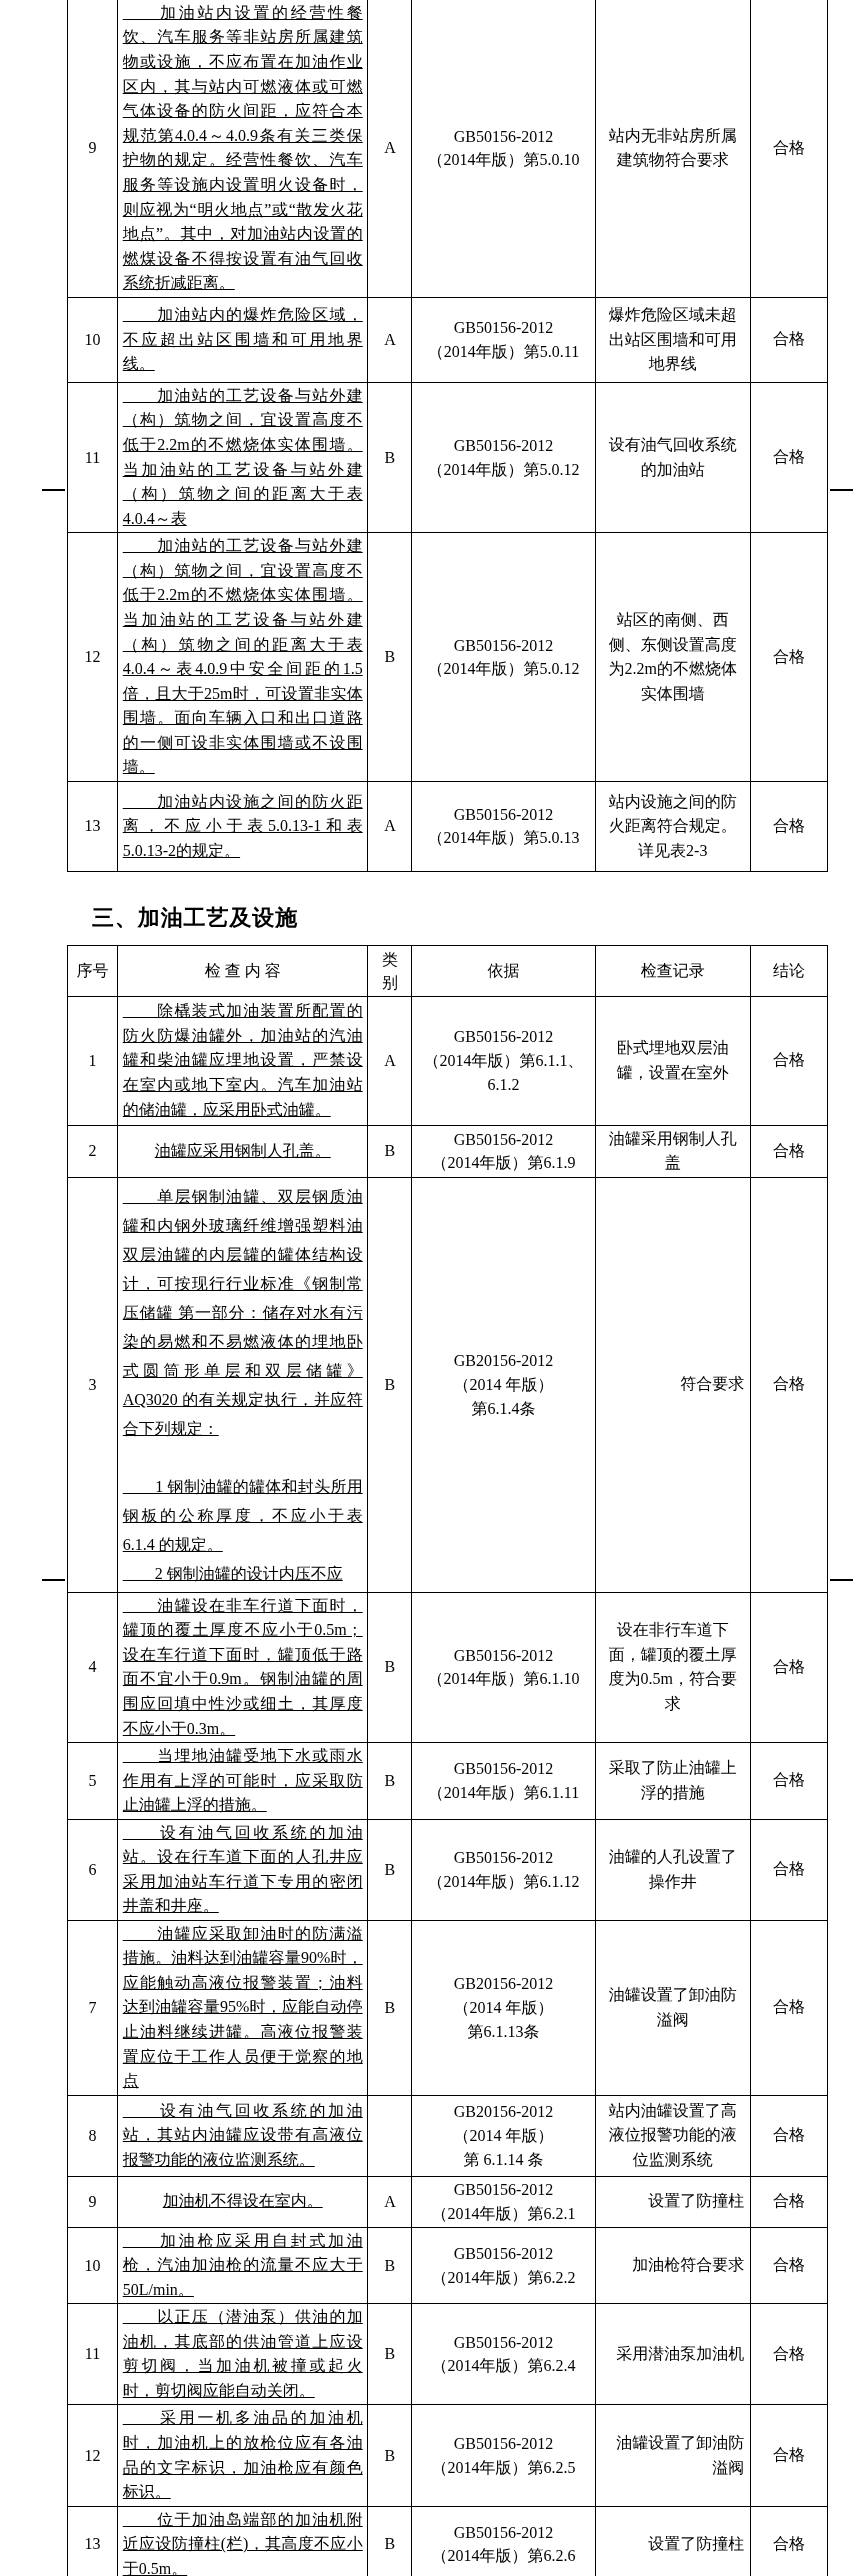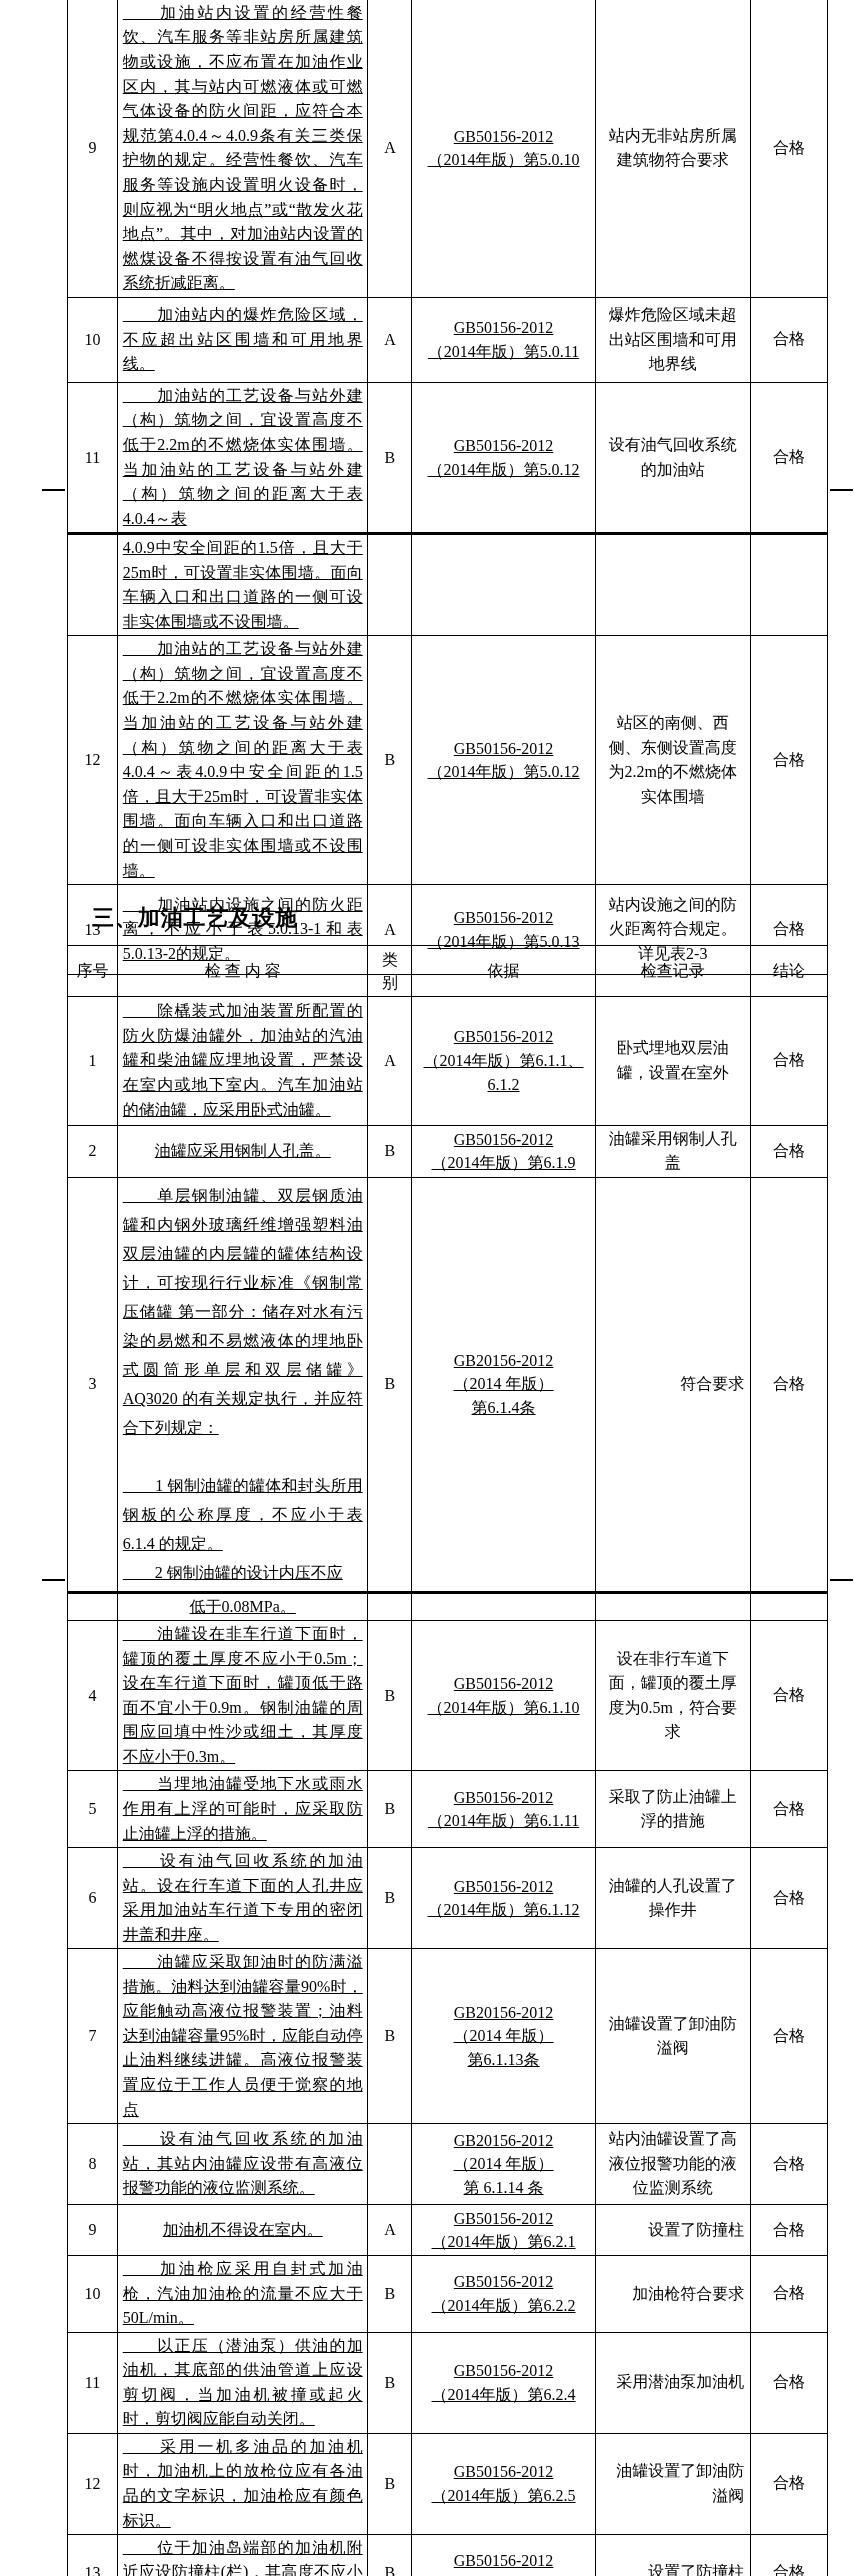--- a/index.html
+++ b/index.html
@@ -19,21 +19,21 @@
     font-weight:normal;font-size:16px;text-align:center;
     white-space:pre-line;padding:1.9px 0.9px;line-height:23px;
   }
   td{font-size:16px;vertical-align:middle;}
   td.no,td.cat,td.result{text-align:center;padding:0 1.9px;}
   td.content{
     text-align:justify;white-space:pre-line;line-height:24.6px;padding:0.9px 4.7px;text-decoration:underline;
   }
   td.content.center{text-align:center;}
   td.basis{
-    white-space:pre-line;text-align:center;line-height:23.6px;padding:0.9px 1.9px;text-decoration:underline;
+    white-space:pre-line;text-align:center;line-height:23.6px;padding:0.9px 1.9px;
   }
   td.record{line-height:24.6px;padding:0.9px 5.7px;white-space:pre-line;text-align:center;}
   td.record.center{text-align:right;}
   tr.continuation td{border-top:3.8px solid #000;}
   .section-title{
     position:absolute;left:92px;top:903px;font-size:22px;font-weight:bold;
     letter-spacing:0.9px;white-space:nowrap;
   }
   .tick{position:absolute;height:1.9px;background:#000;width:23px;}
   #tick1-left{top:489px;left:42px;}
@@ -75,28 +75,20 @@
           <td class="result">合格</td>
         </tr>
         <tr style="height: 121px;">
           <td class="no">11</td>
           <td class="content">　　加油站的工艺设备与站外建（构）筑物之间，宜设置高度不低于2.2m的不燃烧体实体围墙。当加油站的工艺设备与站外建（构）筑物之间的距离大于表4.0.4～表</td>
           <td class="cat">B</td>
           <td class="basis">GB50156-2012
 （2014年版）第5.0.12</td>
           <td class="record">设有油气回收系统的加油站</td>
           <td class="result">合格</td>
-        </tr>
-        <tr class="continuation" style="height: 95px;">
-          <td class="no"></td>
-          <td class="content">4.0.9中安全间距的1.5倍，且大于25m时，可设置非实体围墙。面向车辆入口和出口道路的一侧可设非实体围墙或不设围墙。</td>
-          <td class="cat"></td>
-          <td class="basis"></td>
-          <td class="record"></td>
-          <td class="result"></td>
         </tr>
         <tr style="height: 217px;">
           <td class="no">12</td>
           <td class="content">　　加油站的工艺设备与站外建（构）筑物之间，宜设置高度不低于2.2m的不燃烧体实体围墙。当加油站的工艺设备与站外建（构）筑物之间的距离大于表4.0.4～表4.0.9中安全间距的1.5倍，且大于25m时，可设置非实体围墙。面向车辆入口和出口道路的一侧可设非实体围墙或不设围墙。</td>
           <td class="cat">B</td>
           <td class="basis">GB50156-2012
 （2014年版）第5.0.12</td>
           <td class="record">站区的南侧、西侧、东侧设置高度为2.2m的不燃烧体实体围墙</td>
           <td class="result">合格</td>
         </tr>
@@ -165,28 +157,20 @@
 
 　　1 钢制油罐的罐体和封头所用钢板的公称厚度，不应小于表6.1.4 的规定。
 　　2 钢制油罐的设计内压不应</td>
           <td class="cat">B</td>
           <td class="basis">GB20156-2012
 （2014 年版）
 第6.1.4条</td>
           <td class="record center">符合要求</td>
           <td class="result">合格</td>
         </tr>
-        <tr class="continuation" style="height: 23.6px;">
-          <td class="no"></td>
-          <td class="content center">低于0.08MPa。</td>
-          <td class="cat"></td>
-          <td class="basis"></td>
-          <td class="record"></td>
-          <td class="result"></td>
-        </tr>
         <tr style="height: 146px;">
           <td class="no">4</td>
           <td class="content">　　油罐设在非车行道下面时，罐顶的覆土厚度不应小于0.5m；设在车行道下面时，罐顶低于路面不宜小于0.9m。钢制油罐的周围应回填中性沙或细土，其厚度不应小于0.3m。</td>
           <td class="cat">B</td>
           <td class="basis">GB50156-2012
 （2014年版）第6.1.10</td>
           <td class="record">设在非行车道下面，罐顶的覆土厚度为0.5m，符合要求</td>
           <td class="result">合格</td>
         </tr>
         <tr style="height: 71px;">

